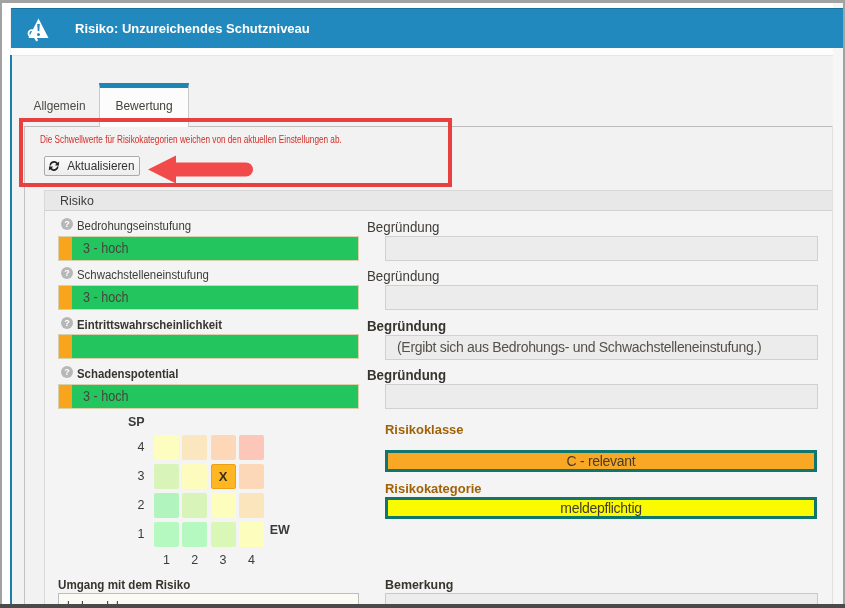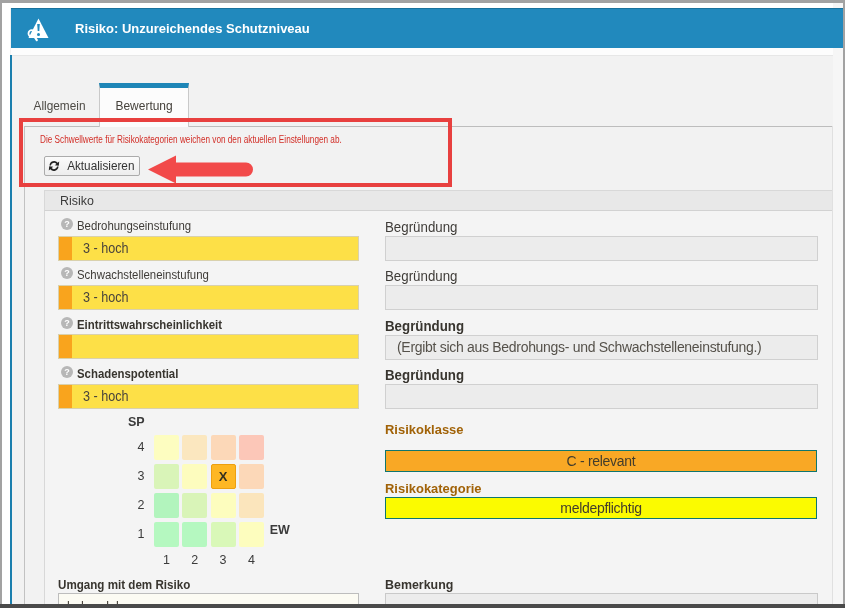--- a/index.html
+++ b/index.html
@@ -57,43 +57,43 @@
       border:1px solid #d8d8d8; border-bottom:none; z-index:2; }
   #section-header { left:44px; top:190px; width:789px; height:21px; background:#e8e8e8;
       border:1px solid #d8d8d8; border-bottom:1px solid #d2d2d2; z-index:3;
       display:flex; align-items:center; padding-left:15px; font-size:13.5px; color:#3b3b3b; }
 
   
   .help-icon { position:absolute; width:12px; height:12px; border-radius:50%; background:#b7b7b7;
       color:#ffffff; font-size:9px; font-weight:bold; display:flex; align-items:center; justify-content:center; z-index:9; }
   .field-label { position:absolute; font-size:12px; color:#3f3c38; z-index:9; white-space:nowrap; }
   .field-label.bold { font-weight:bold; color:#38352f; }
-  .select-box { position:absolute; left:58px; width:301px; height:25px; background:#fde047;
+  .select-box { position:absolute; left:58px; width:301px; height:25px; background:#22c55e;
       border:1px solid #d9d1ad; z-index:9; }
   .select-stripe { position:absolute; left:0; top:0; width:13px; height:100%; background:#f9a41d; }
   .select-value { position:absolute; left:24px; top:0; height:100%; display:flex; align-items:center;
       font-size:14px; color:#4a443c; }
-  .reason-label { position:absolute; left:385px; font-size:14px; color:#3f3c38; z-index:9; }
+  .reason-label { position:absolute; left:367px; font-size:14px; color:#3f3c38; z-index:9; }
   .reason-label.bold { font-weight:bold; color:#38352f; }
   .reason-box { position:absolute; left:385px; width:433px; height:25px; background:#ececec;
       border:1px solid #d0d0d0; z-index:9; }
   .reason-value { position:absolute; left:11px; top:0; height:100%; display:flex; align-items:center;
       font-size:14px; letter-spacing:-0.3px; color:#55514a; white-space:nowrap; }
 
   
   .matrix-cell { position:absolute; width:25px; height:25px; border-radius:2px; z-index:9; }
   .matrix-cell.marked { display:flex; align-items:center; justify-content:center;
       font-size:13px; font-weight:bold; color:#33301f; border:1px solid #eda010; }
   .matrix-rowlabel { position:absolute; width:20px; text-align:center; font-size:12.5px; color:#3b3b3b; z-index:9; }
   .matrix-collabel { position:absolute; width:25px; text-align:center; font-size:12.5px; color:#3b3b3b; z-index:9; }
   .matrix-axis { position:absolute; font-size:12.5px; font-weight:bold; color:#3b3b3b; z-index:9; }
 
   
   .bar-label { position:absolute; left:385px; font-size:13.5px; font-weight:bold; color:#a16207; z-index:9; }
-  .value-bar { position:absolute; left:385px; width:432px; height:22px; border:1px solid #0f766e; z-index:9;
+  .value-bar { position:absolute; left:385px; width:432px; height:22px; border:3px solid #0f766e; z-index:9;
       display:flex; align-items:center; justify-content:center; font-size:14px; letter-spacing:-0.3px; color:#433d2c; }
 
   
   #treatment-label { left:58px; top:576.5px; }
   #treatment-box { position:absolute; left:58px; top:593px; width:301px; height:25px; background:#fcfbf3;
       border:1px solid #bdbdbd; z-index:9; overflow:hidden; }
   #treatment-value { margin:5px 0 0 8px; font-size:14px; color:#4a443c; }
   #remark-label { left:385px; top:576.5px; }
   #remark-box { position:absolute; left:385px; top:593px; width:433px; height:25px; background:#ececec;
       border:1px solid #c9c9c9; z-index:9; }

